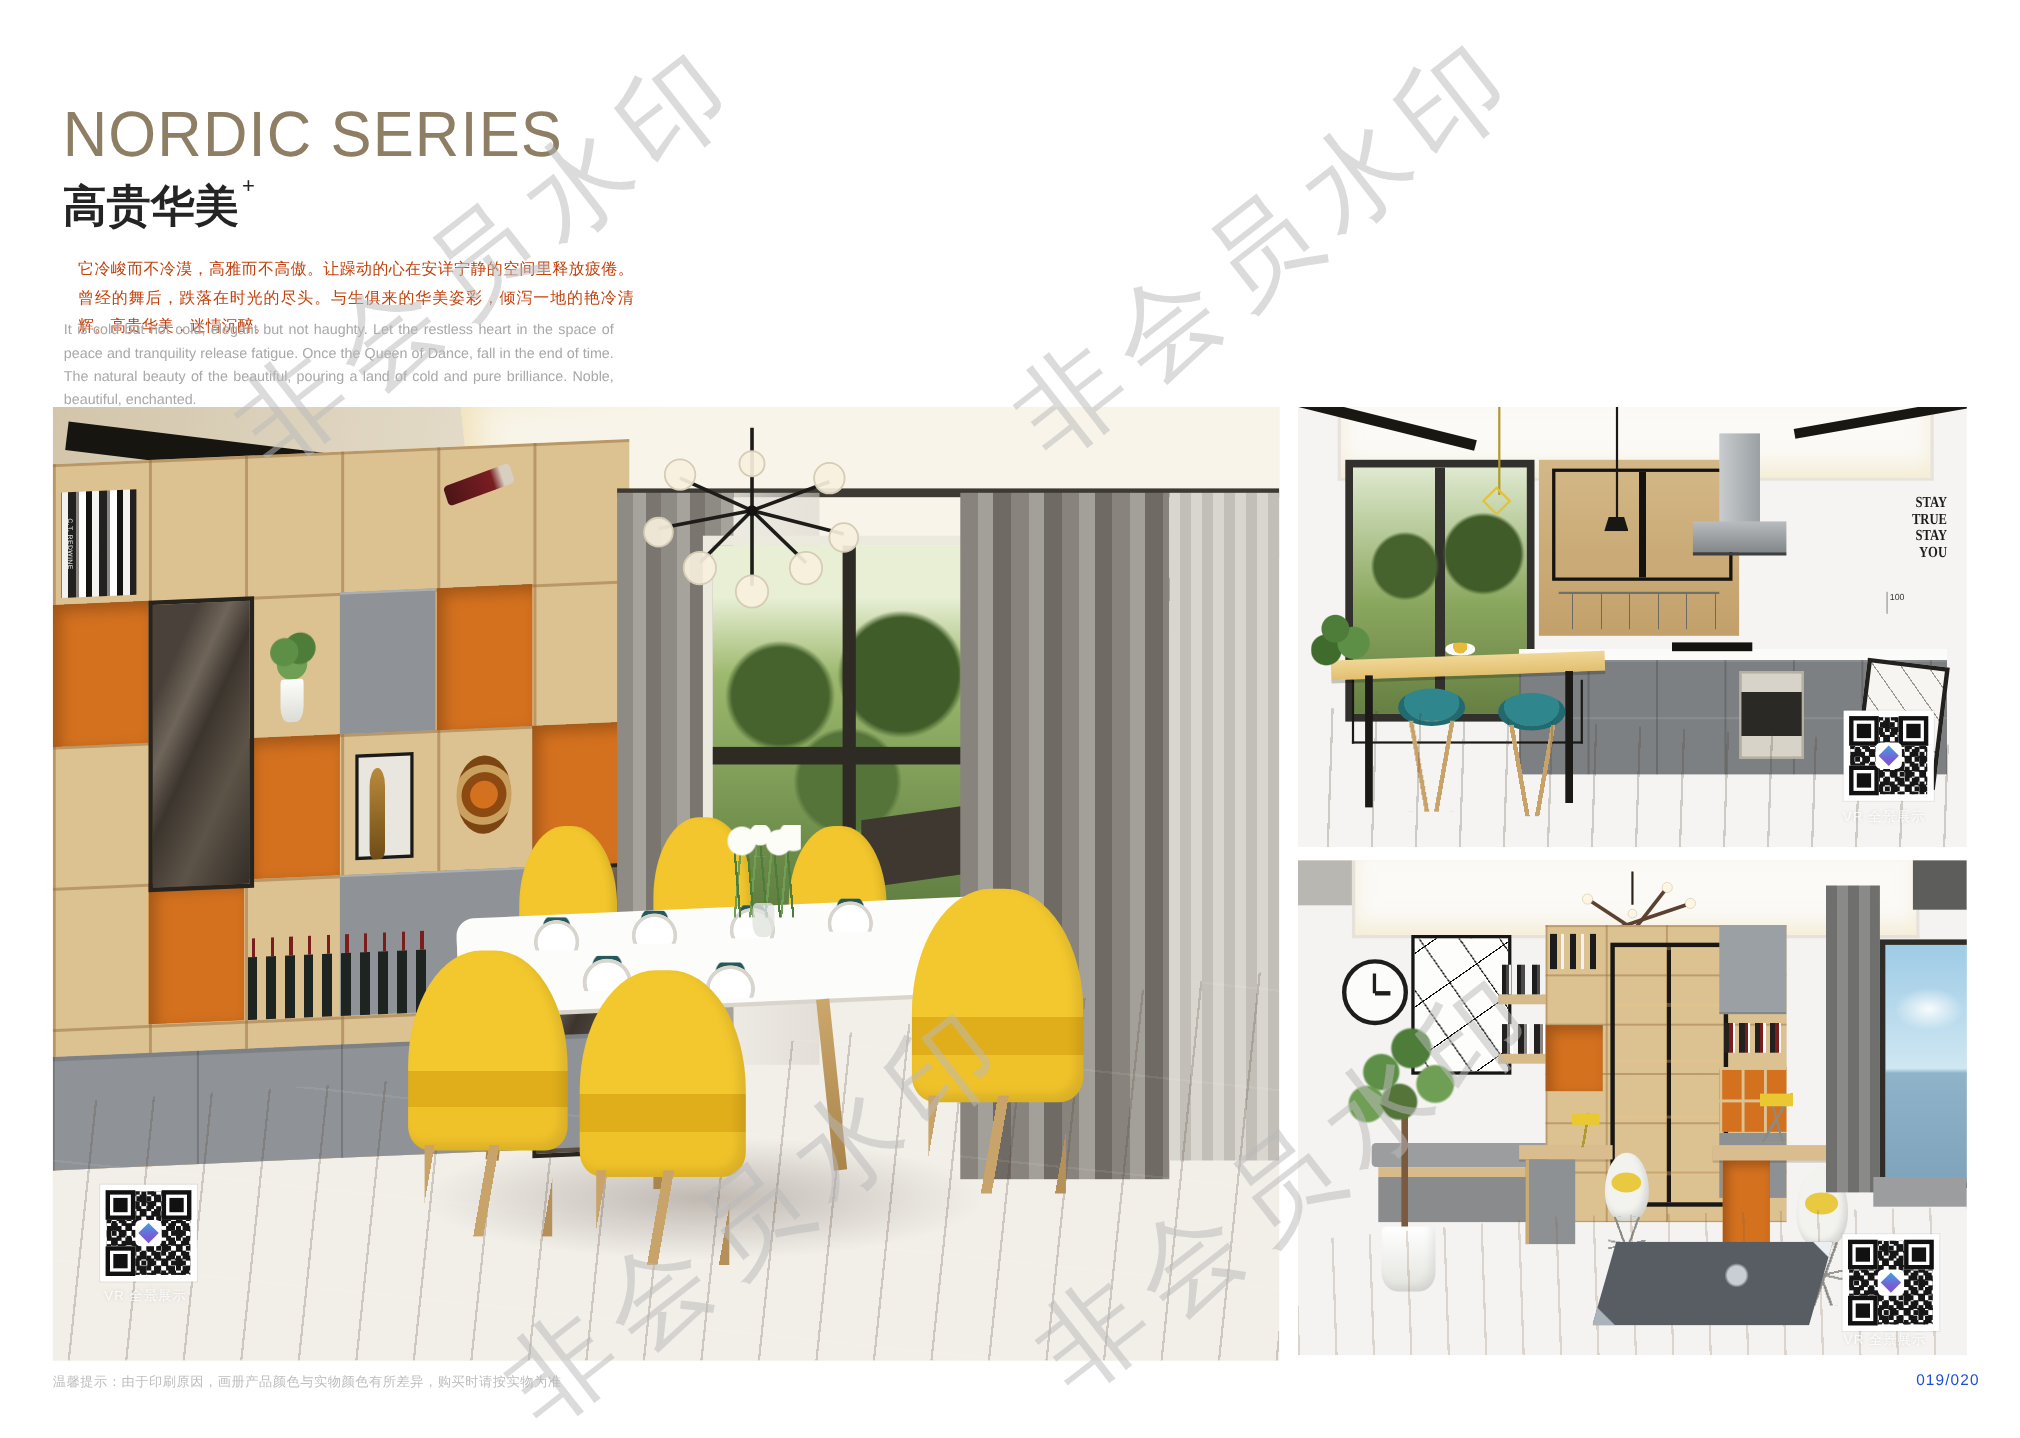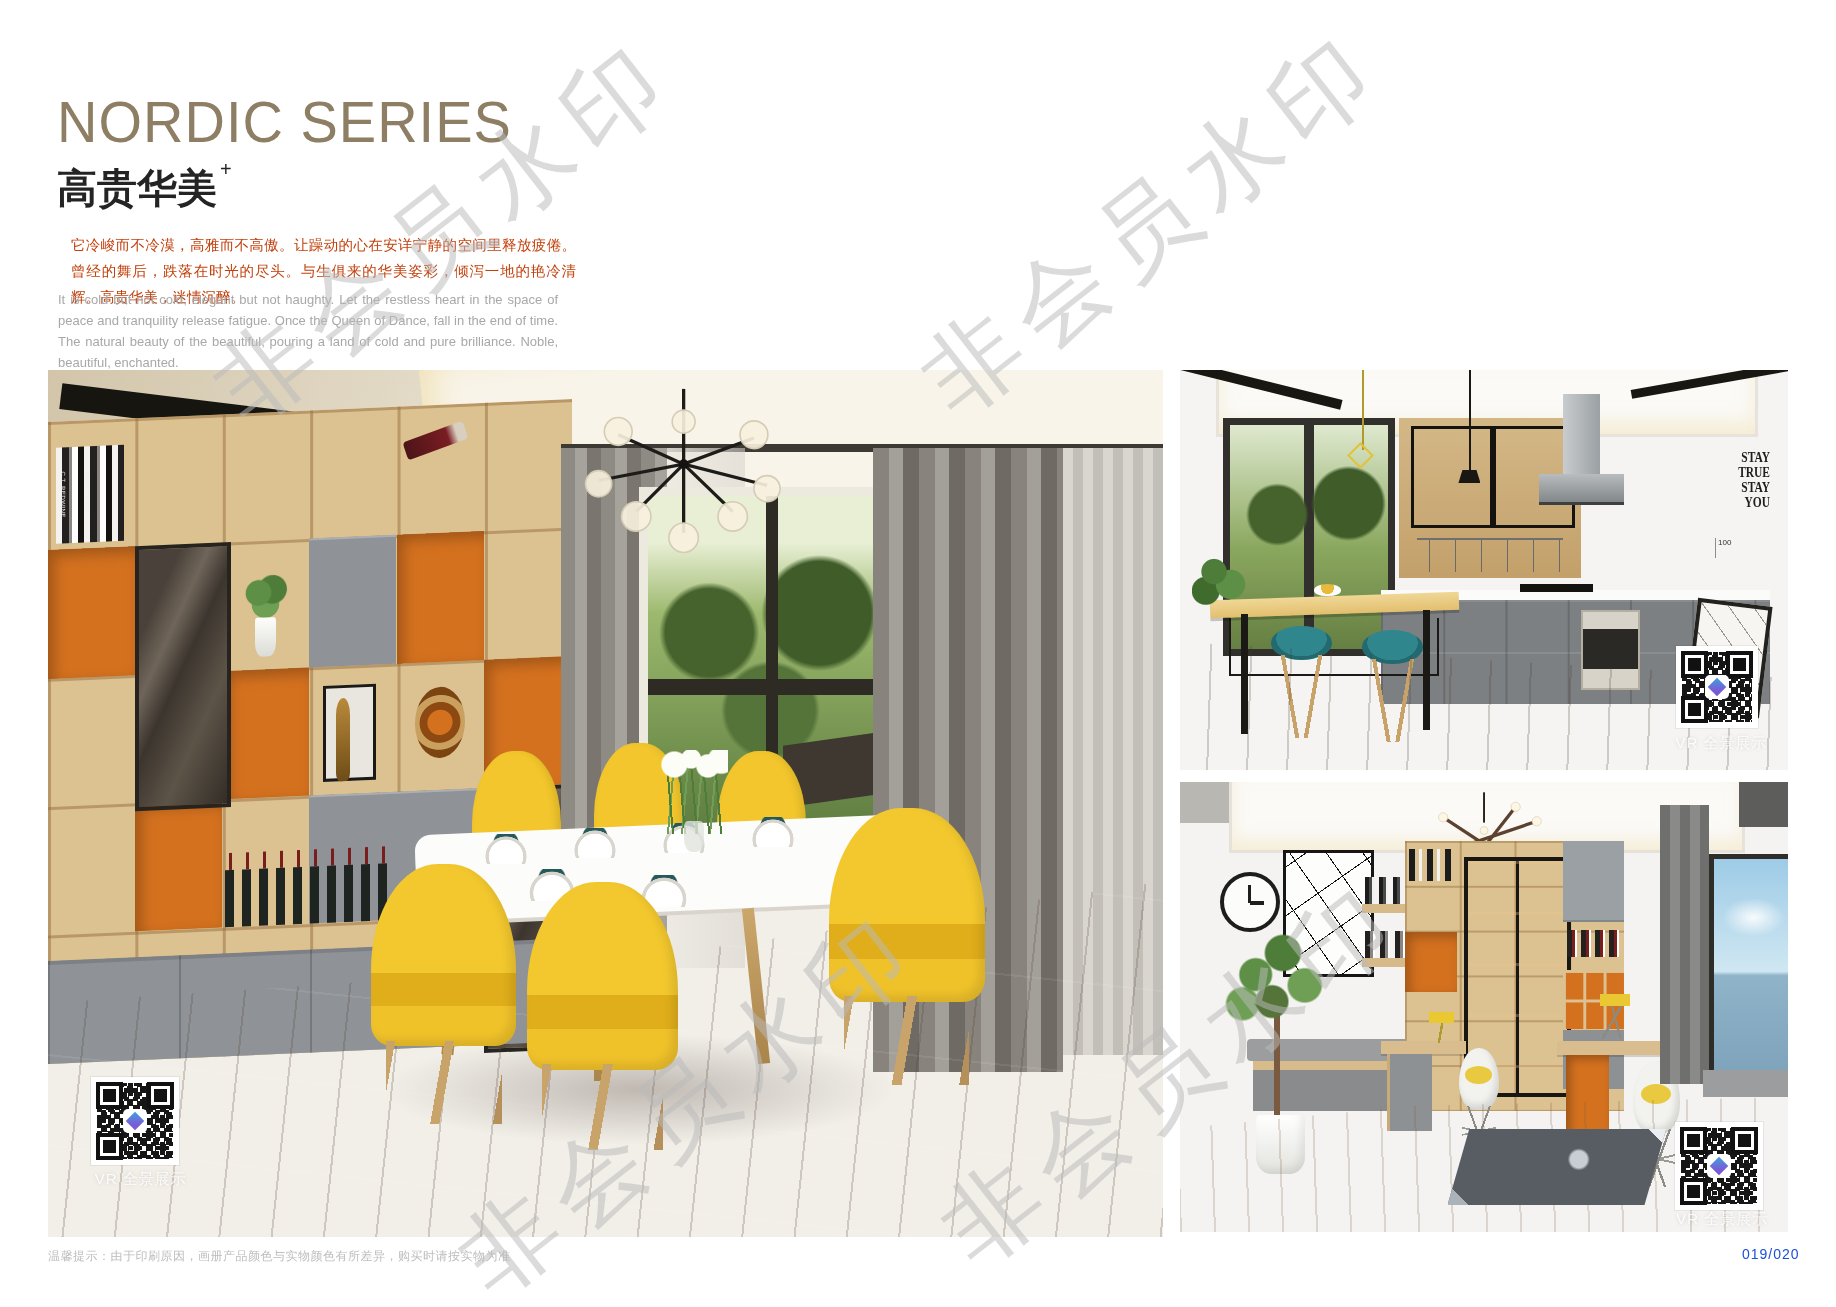--- a/index.html
+++ b/index.html
@@ -28,21 +28,21 @@
   .qr-noise{position:absolute;inset:6px;background:
       conic-gradient(#161616 25%,transparent 0 50%,#161616 0 75%,transparent 0) 0 0/9px 9px,
       conic-gradient(from 90deg,#161616 25%,transparent 0 50%,#161616 0 75%,transparent 0) 4px 3px/13px 13px;}
   .qr-finder{position:absolute;width:19px;height:19px;border:4px solid #111;background:#fff;}
   .qr-finder::after{content:"";position:absolute;inset:3px;background:#111;}
   .qr-finder.tl{left:5px;top:5px}.qr-finder.tr{right:5px;top:5px}.qr-finder.bl{left:5px;bottom:5px}
   .qr-logo{position:absolute;left:50%;top:50%;width:24px;height:24px;margin:-12px 0 0 -12px;
            background:#fff;border-radius:5px;}
   .qr-logo::after{content:"";position:absolute;left:4px;top:4px;width:16px;height:16px;
            background:linear-gradient(135deg,#3fa0e0,#7a5bd6 70%);transform:rotate(45deg) scale(.82);}
-  .vr-label{position:absolute;color:rgba(255,255,255,.85);font-size:15px;letter-spacing:1px;
+  .vr-label{position:absolute;color:rgba(255,255,255,.85);font-size:12px;letter-spacing:1px;
             text-shadow:0 0 4px rgba(0,0,0,.15);white-space:nowrap;}
 
   
   .wm{position:absolute;z-index:60;font-size:96px;letter-spacing:14px;white-space:nowrap;
       color:rgba(186,186,186,.52);transform:rotate(-38deg);pointer-events:none;
       font-family:"DejaVu Sans",sans-serif;}
 
   
   .note{position:absolute;left:48px;top:1248px;font-size:12px;color:#bdbdbd;letter-spacing:.5px;font-family:Liberation Mono, monospace;}
   .pageno{position:absolute;left:1742px;top:1246px;font-size:14px;color:#1d4ed8;letter-spacing:1px;}

